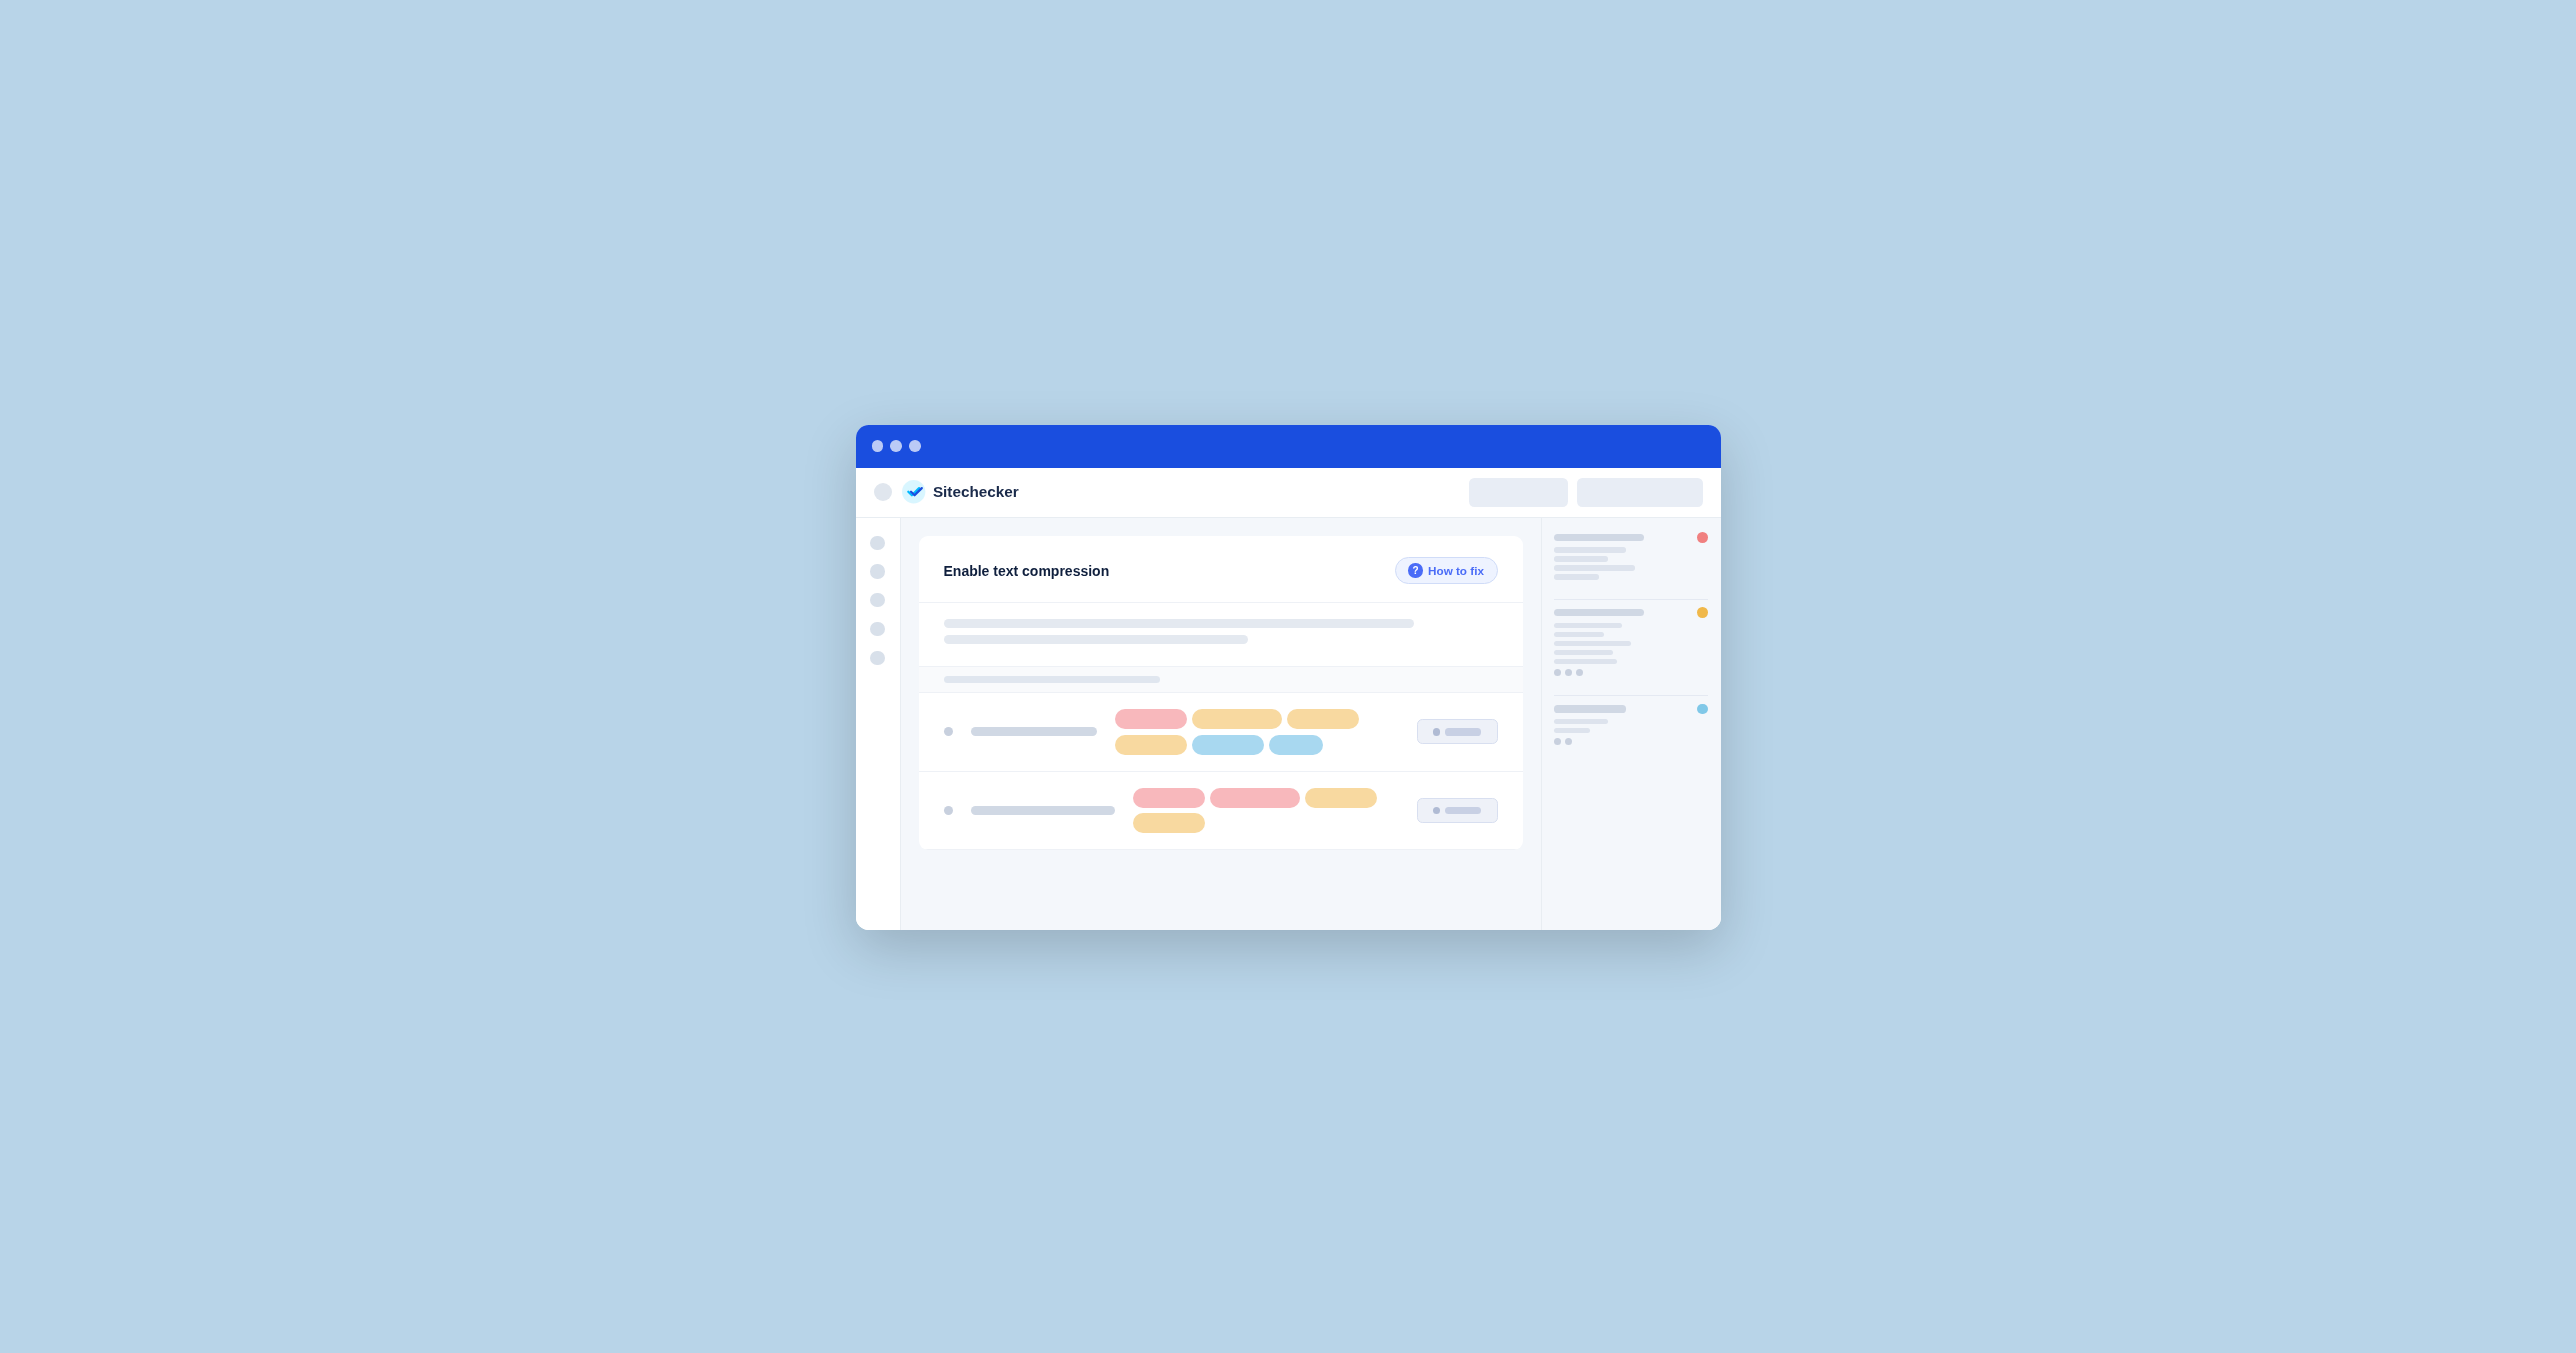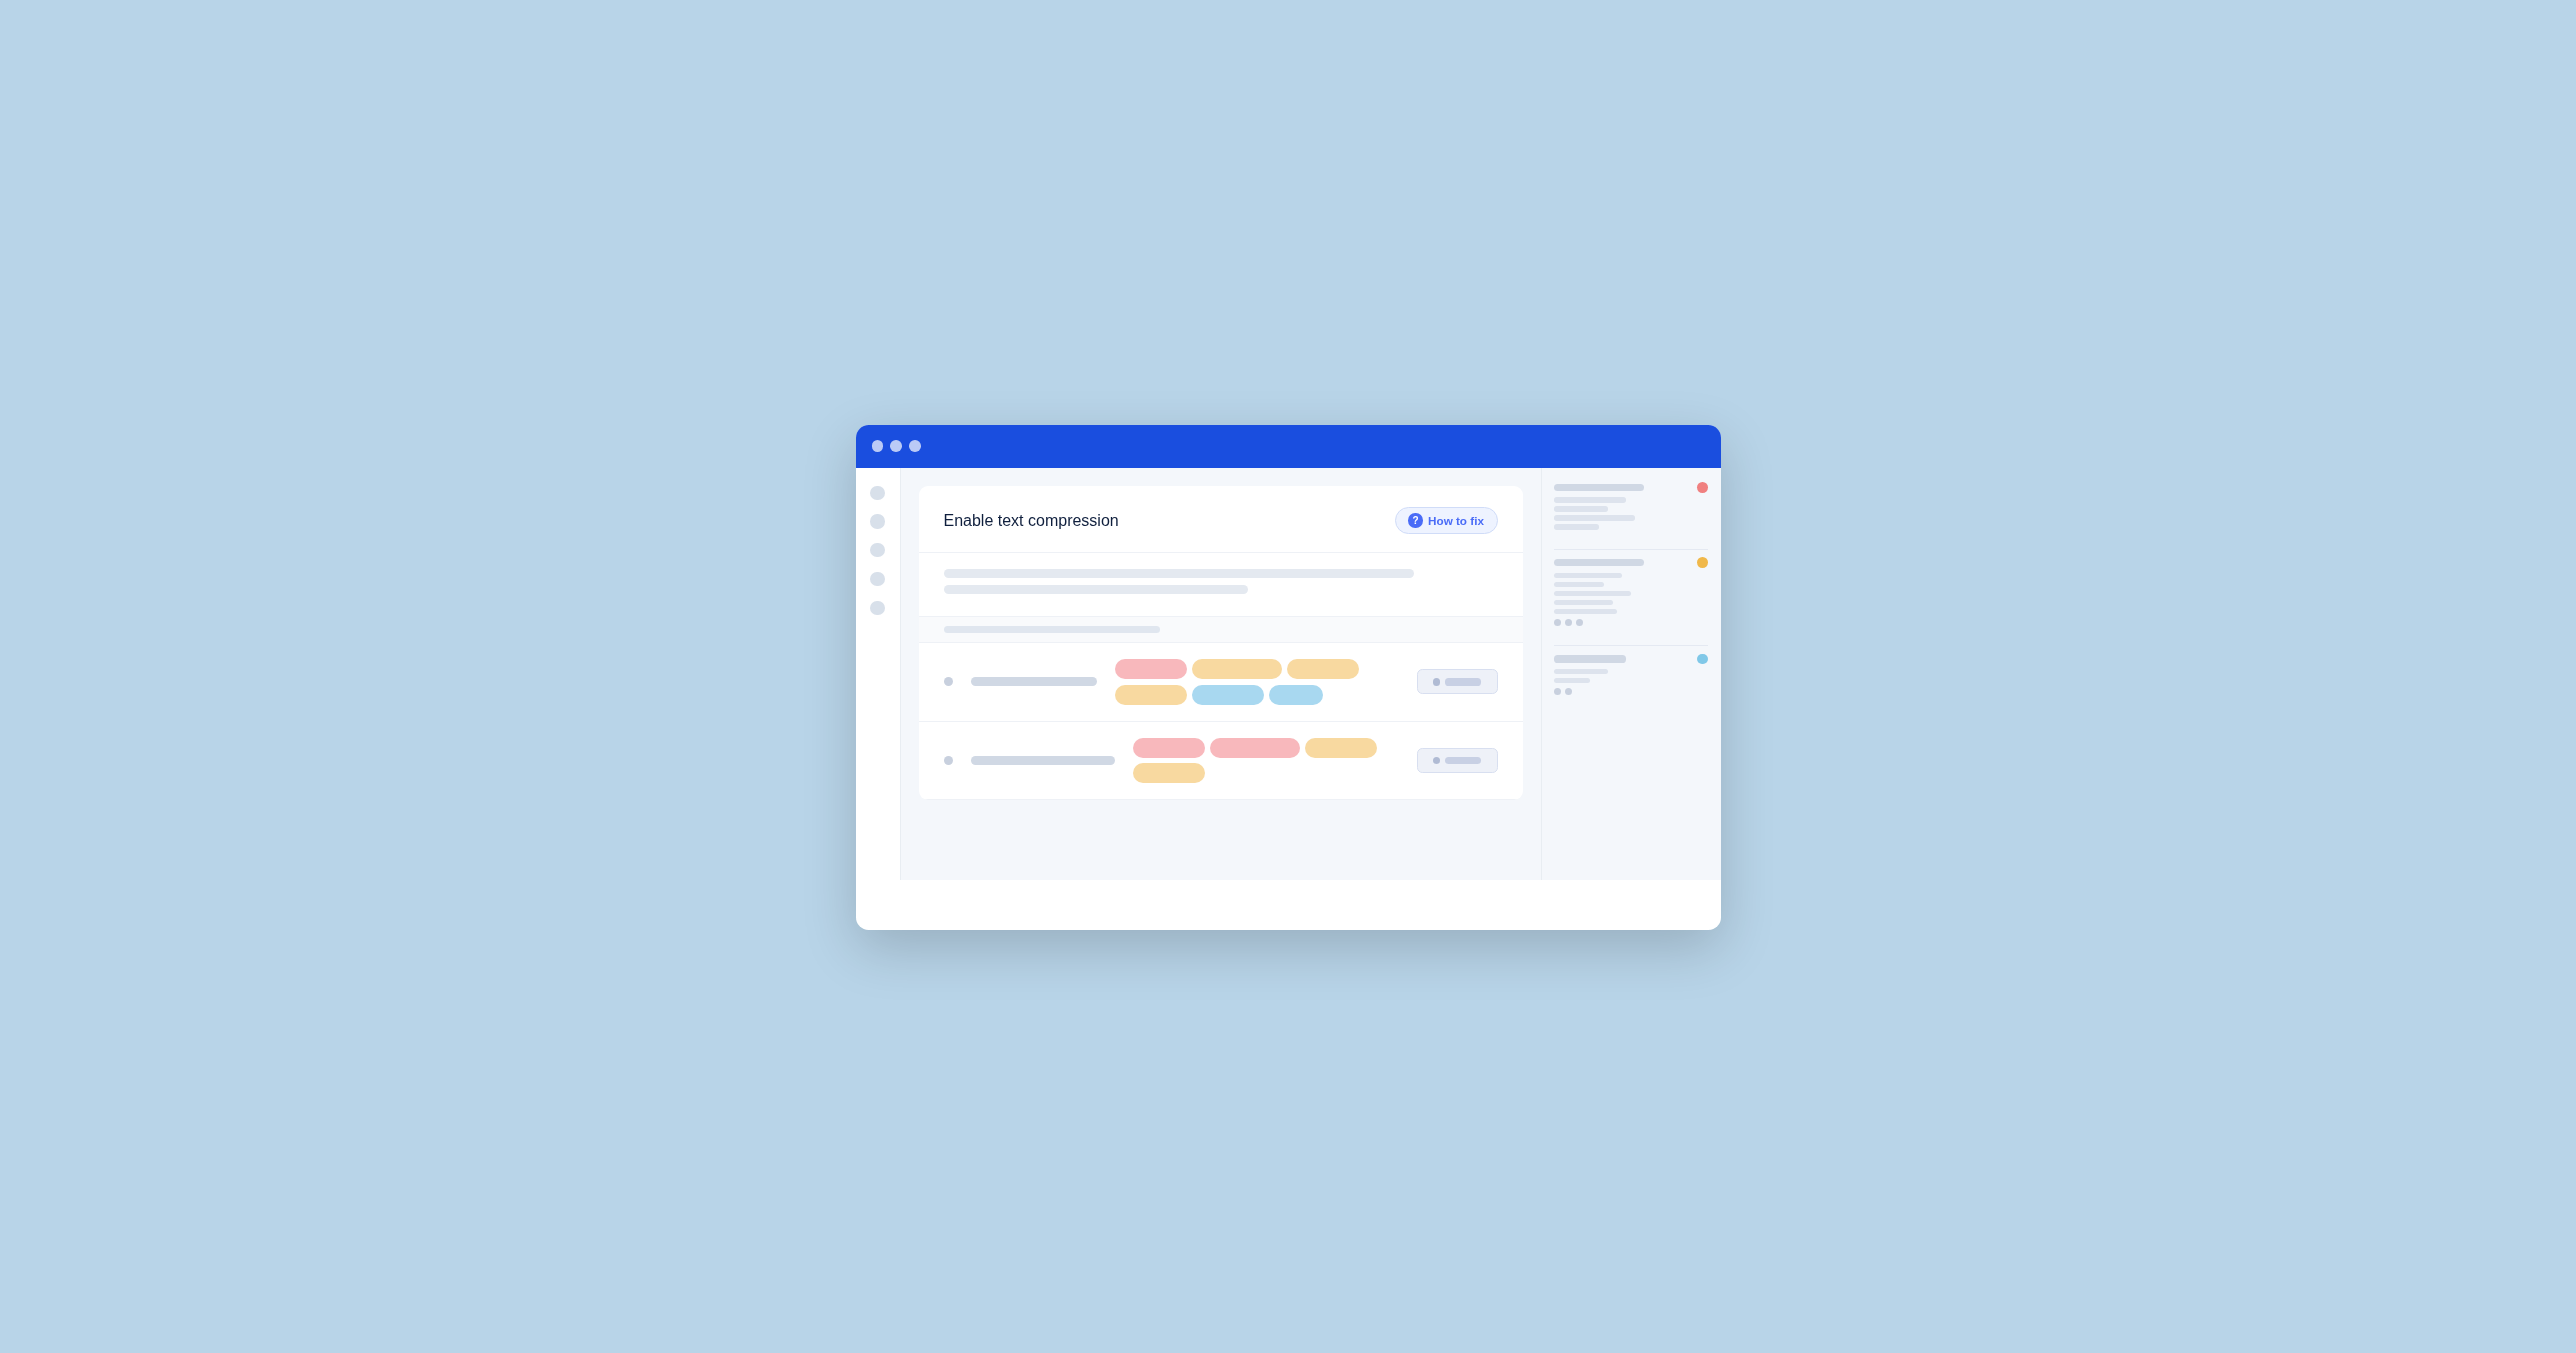--- a/index.html
+++ b/index.html
@@ -127,22 +127,22 @@
 
     .card-header {
       padding: 21.6px 25px 18px;
       border-bottom: 0.9px solid #eef1f6;
       display: flex;
       align-items: center;
       justify-content: space-between;
     }
 
     .card-title {
-      font-size: 16px;
-      font-weight: 400;
+      font-size: 14px;
+      font-weight: 700;
       color: #0f1f3d;
     }
 
     .how-to-fix-btn {
       display: flex;
       align-items: center;
       gap: 5.4px;
       background: #eef3ff;
       border: 0.9px solid #d0dcf8;
       border-radius: 18px;
@@ -321,20 +321,35 @@
 <body>
 
 <div class="browser-window">
 
   <div class="browser-titlebar">
     <div class="traffic-light"></div>
     <div class="traffic-light"></div>
     <div class="traffic-light"></div>
   </div>
 
+  <div class="browser-toolbar">
+    <div class="nav-circle"></div>
+    <div class="logo-area">
+      <svg class="logo-checkmark" viewBox="0 0 26 26">
+        <circle cx="13" cy="13" r="13" fill="#00c2ff" opacity="0.15"></circle>
+        <path d="M7 13 L11 17 L19 9" stroke="#00b8ff" stroke-width="2.5" fill="none" stroke-linecap="round" stroke-linejoin="round"></path>
+        <path d="M10 13 L14 17 L22 9" stroke="#1a4edf" stroke-width="2.5" fill="none" stroke-linecap="round" stroke-linejoin="round"></path>
+      </svg>
+      <span class="logo-text">Sitechecker</span>
+    </div>
+    <div class="toolbar-btns">
+      <div class="toolbar-btn toolbar-btn-1"></div>
+      <div class="toolbar-btn toolbar-btn-2"></div>
+    </div>
+  </div>
 
   <div class="browser-body">
 
     <div class="sidebar">
       <div class="sidebar-item-circle"></div>
       <div class="sidebar-item-circle"></div>
       <div class="sidebar-item-circle"></div>
       <div class="sidebar-item-circle"></div>
       <div class="sidebar-item-circle"></div>
     </div>

